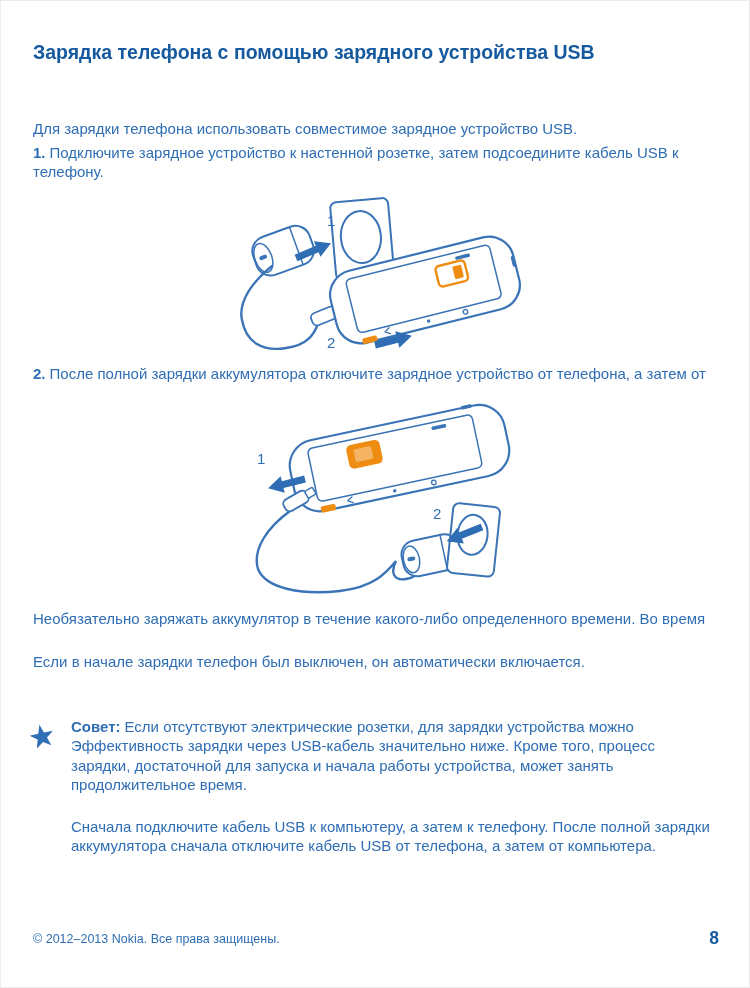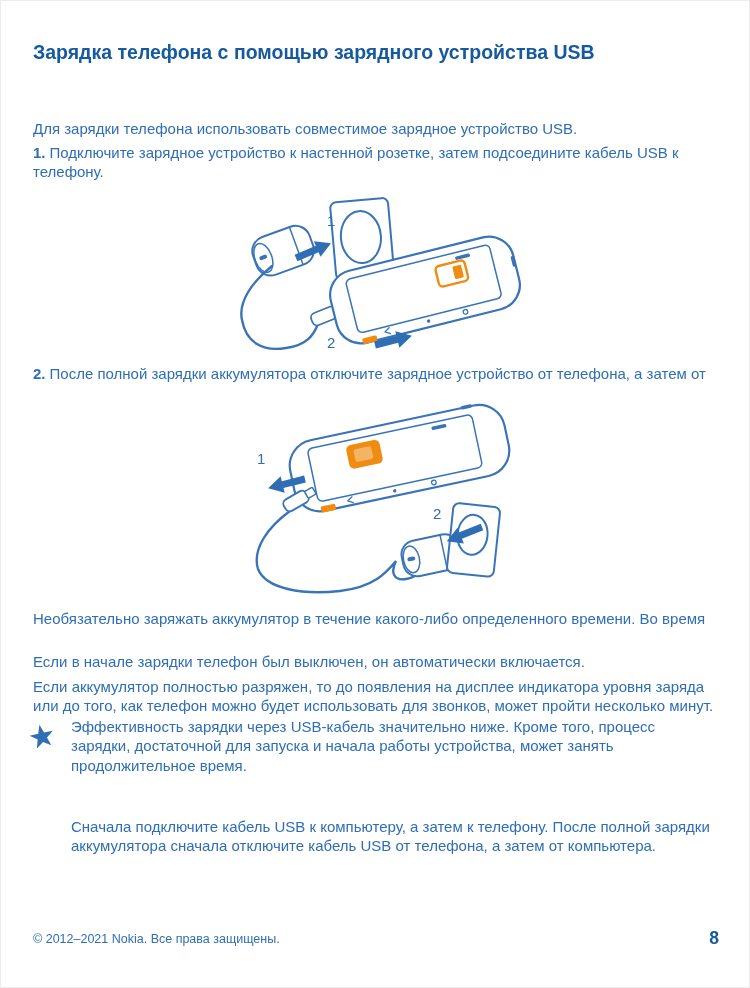--- a/index.html
+++ b/index.html
@@ -163,44 +163,41 @@
         <div class="ln">Необязательно заряжать аккумулятор в течение какого-либо определенного времени. Во время</div>
       </div>
   </div>
 
   <div class="para" style="top:652px">
     <div>
         <div class="ln">Если в начале зарядки телефон был выключен, он автоматически включается.</div>
       </div>
   </div>
 
-  <div class="para" style="top:677px">
-    <div>
-        <div class="ln">Если аккумулятор полностью разряжен, то до появления на дисплее индикатора уровня заряда</div>
-        <div class="ln">или до того, как телефон можно будет использовать для звонков, может пройти несколько минут.</div>
-      </div>
-  </div>
 
   <svg class="star" viewBox="0 0 26 26">
     <g transform="translate(13,14) rotate(-12)">
       <polygon fill="#2f6eb4" points="0,-12.5 2.94,-4.05 11.89,-3.86 4.76,1.55 7.35,10.11 0,5 -7.35,10.11 -4.76,1.55 -11.89,-3.86 -2.94,-4.05"></polygon>
     </g>
   </svg>
 
   <div class="para tip-text" style="top:717px">
+    <div class="ln">
+      <span class="lead">Совет:</span><span>Если отсутствуют электрические розетки, для зарядки устройства можно</span>
+    </div>
     <div>
         <div class="ln">Эффективность зарядки через USB-кабель значительно ниже. Кроме того, процесс</div>
         <div class="ln">зарядки, достаточной для запуска и начала работы устройства, может занять</div>
         <div class="ln">продолжительное время.</div>
       </div>
   </div>
 
   <div class="para tip-text" style="top:817px">
     <div>
         <div class="ln">Сначала подключите кабель USB к компьютеру, а затем к телефону. После полной зарядки</div>
         <div class="ln">аккумулятора сначала отключите кабель USB от телефона, а затем от компьютера.</div>
       </div>
   </div>
 
-  <div class="footer-copy">© 2012–2021 Nokia. Все права защищены.</div>
+  <div class="footer-copy">© 2012–2013 Nokia. Все права защищены.</div>
   <div class="page-num">8</div>
 
 </div>
 
 </body></html>

